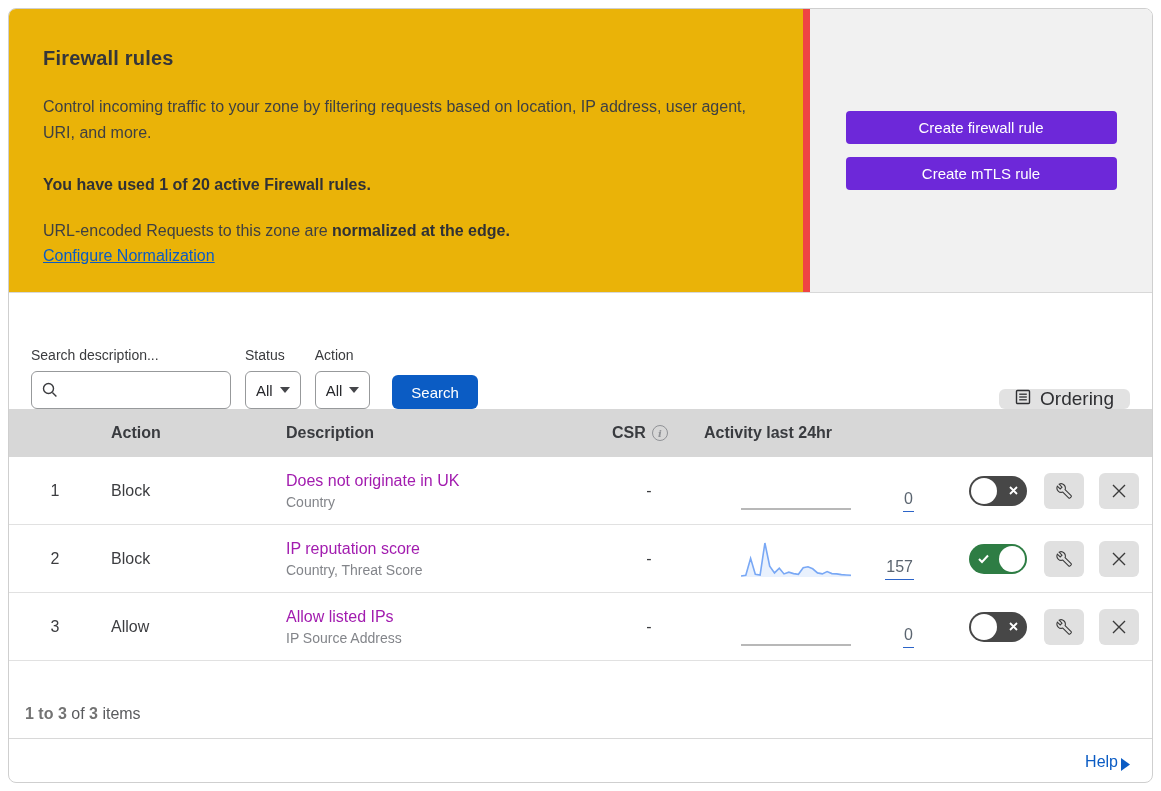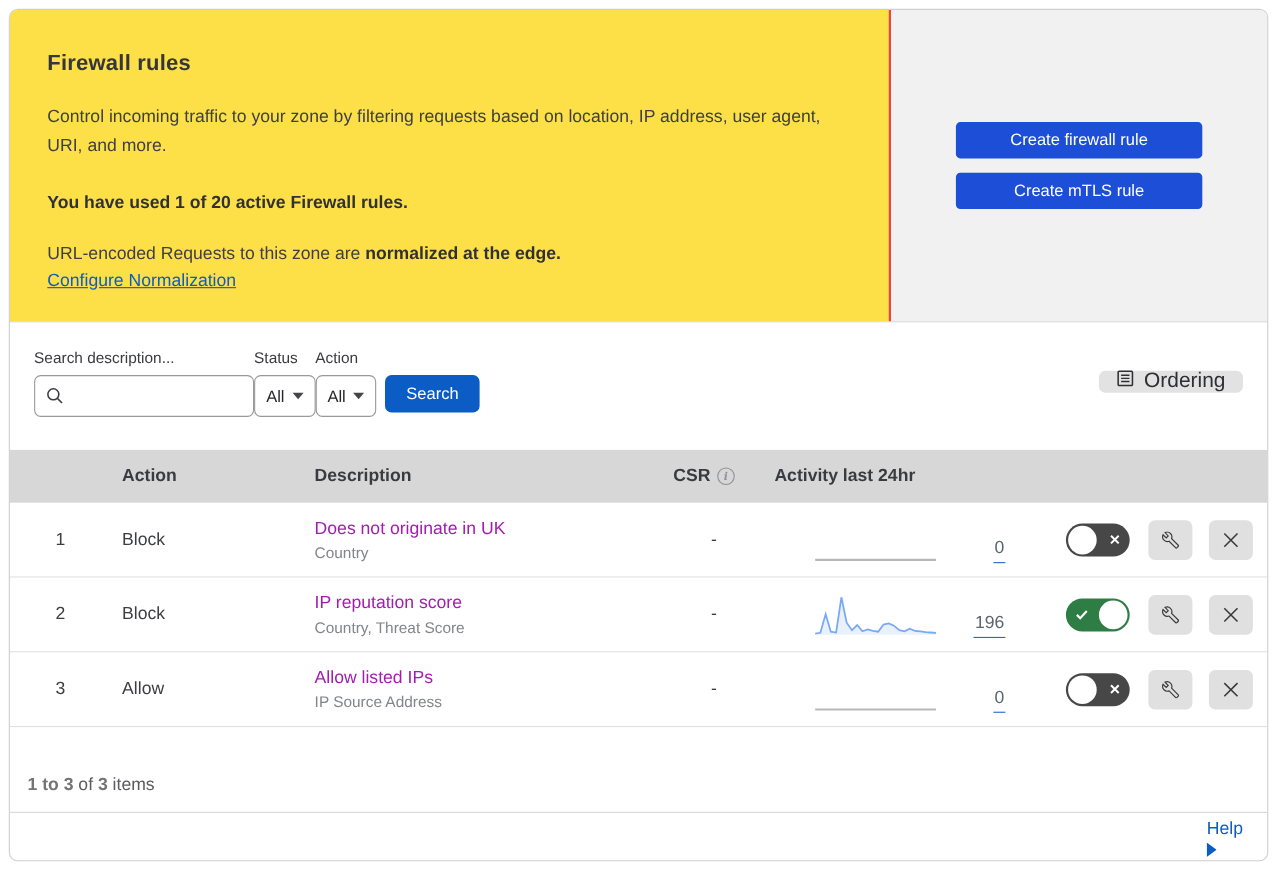--- a/index.html
+++ b/index.html
@@ -5,37 +5,37 @@
   * { box-sizing: border-box; margin: 0; padding: 0; }
   html,body { width:1161px; height:791px; background:#ffffff;
     font-family:"Liberation Sans", sans-serif; color:#3f4042; }
   body { padding:8px; }
 
   .card { width:1145px; height:775px; border:1px solid #cfcfcf; border-radius:8px;
     overflow:hidden; background:#fff; display:flex; flex-direction:column; }
 
   
   .top-band { display:flex; height:284px; border-bottom:1px solid #d8d8d8; flex:0 0 auto; }
-  .intro { flex:1 1 auto; border-right:2px solid #ef4444; padding:38px 40px 0 34px; background:#fde047; }
+  .intro { flex:1 1 auto; border-right:7px solid #ef4444; padding:38px 40px 0 34px; background:#eab308; }
   .intro h1 { font-size:20px; font-weight:600; color:#35363a; letter-spacing:.2px; }
   .intro .lead { margin-top:24px; font-size:16px; line-height:1.62; max-width:705px; color:#3f4042; }
   .intro .usage { margin-top:30px; font-size:16px; font-weight:700; color:#303135; }
   .intro .norm { margin-top:28px; font-size:16px; color:#3f4042; }
   .intro .norm .pre { white-space:pre; }
   .intro .norm b { font-weight:700; color:#303135; }
   .intro .cfg-link { display:inline-block; margin-top:7px; font-size:16px; color:#0b5cc4;
     text-decoration:underline; cursor:pointer; }
   .cta-panel { flex:0 0 342px; background:#f1f1f1; display:flex; flex-direction:column;
     justify-content:center; align-items:center; gap:13px; }
-  .btn-primary { width:224px; height:33px; background:#1d4ed8; color:#fff; border:none;
+  .btn-primary { width:271px; height:33px; background:#6d28d9; color:#fff; border:none;
     border-radius:4px; font-size:15px; font-family:inherit; cursor:pointer; }
 
   
-  .filter-bar { height:116px; padding:24px 22px 0 22px; display:flex; align-items:flex-start;
-    flex:0 0 auto; }
+  .filter-bar { height:116px; padding:24px 22px 0 22px; display:flex; align-items:flex-end;
+    gap:14px; flex:0 0 auto; }
   .fgroup { display:flex; flex-direction:column; }
   .flabel { font-size:14px; color:#3a3b3e; margin-bottom:8px; }
   .search-box { position:relative; width:200px; }
   .search-box input { width:200px; height:38px; border:1px solid #97999b; border-radius:6px;
     padding:0 10px 0 36px; font-size:15px; font-family:inherit; color:#333; background:#fff; }
   .search-box .mag { position:absolute; left:11px; top:11px; }
   .dropdown { height:38px; border:1px solid #97999b; border-radius:6px; background:#fff;
     display:flex; align-items:center; gap:7px; padding:0 10px; font-size:15px; color:#26272b;
     cursor:pointer; }
   .caret { width:0; height:0; border-left:5px solid transparent; border-right:5px solid transparent;
@@ -80,22 +80,22 @@
   .icon-btn { width:40px; height:36px; background:#e0e0e0; border:none; border-radius:6px;
     display:flex; align-items:center; justify-content:center; cursor:pointer; }
 
   
   .tfoot { height:77px; flex:0 0 auto; display:flex; align-items:flex-end; padding:0 16px 15px 16px;
     font-size:16px; color:#5a5b5e; }
   .tfoot span { white-space:pre; }
   .tfoot .b { font-weight:700; color:#737373; }
   .help-bar { height:46px; flex:0 0 auto; border-top:1px solid #d8d8d8; display:flex;
     align-items:center; justify-content:flex-end; padding-right:22px; }
-  .help-link { display:flex; align-items:flex-start; gap:3px; font-size:16px; color:#0b5cc4;
-    cursor:pointer; text-decoration:none;flex-direction:column; }
+  .help-link { display:flex; align-items:flex-end; gap:3px; font-size:16px; color:#0b5cc4;
+    cursor:pointer; text-decoration:none; }
 </style>
 </head>
 <body>
 
 <div class="card">
 
   <div class="top-band">
     <div class="intro">
       <h1>Firewall rules</h1>
       <p class="lead">Control incoming traffic to your zone by filtering requests based on location, IP address, user agent, URI, and more.</p>
@@ -209,21 +209,21 @@
     <div class="c-desc">
       <div class="desc-title">IP reputation score</div>
       <div class="desc-sub">Country, Threat Score</div>
     </div>
     <div class="c-csr">-</div>
     <div class="c-activity">
       <svg class="spark" width="110" height="42" viewBox="0 0 110 42">
           <polygon points="0,39 0.0,38.0 4.8,37.3 9.6,20.3 14.3,36.3 19.1,37.0 23.9,5.0 28.7,28.1 33.5,34.9 38.3,30.2 43.0,35.9 47.8,34.2 52.6,35.6 57.4,36.3 62.2,29.8 67.0,28.8 71.7,30.8 76.5,34.9 81.3,35.9 86.1,33.6 90.9,35.6 95.7,35.9 100.4,36.6 105.2,37.0 110.0,37.3 110,39" fill="rgba(121,168,245,0.16)"></polygon>
           <polyline points="0.0,38.0 4.8,37.3 9.6,20.3 14.3,36.3 19.1,37.0 23.9,5.0 28.7,28.1 33.5,34.9 38.3,30.2 43.0,35.9 47.8,34.2 52.6,35.6 57.4,36.3 62.2,29.8 67.0,28.8 71.7,30.8 76.5,34.9 81.3,35.9 86.1,33.6 90.9,35.6 95.7,35.9 100.4,36.6 105.2,37.0 110.0,37.3" fill="none" stroke="#79a8f5" stroke-width="1.6"></polyline>
         </svg>
-      <a class="count">196</a>
+      <a class="count">157</a>
     </div>
     <div class="c-toggle">
       <div class="toggle on">
         <svg class="sym sym-check" width="11" height="10" viewBox="0 0 11 10">
             <path d="M1 5 L4 8 L10 1.5" fill="none" stroke="#fff" stroke-width="2"></path>
           </svg>
 
         <span class="knob"></span>
       </div>
     </div>

